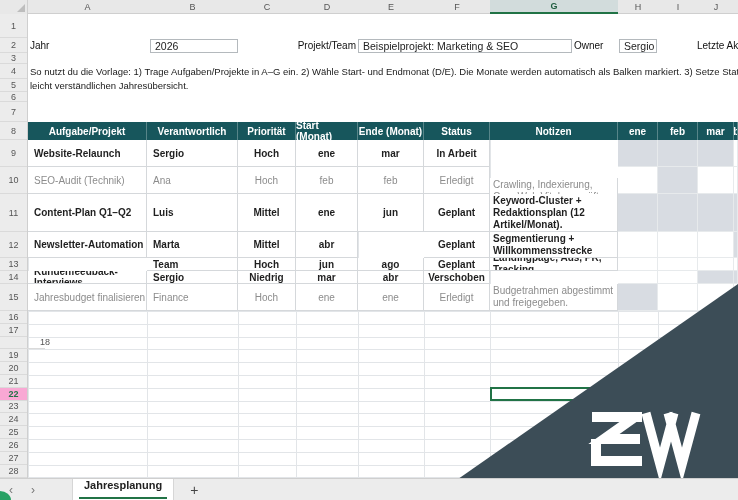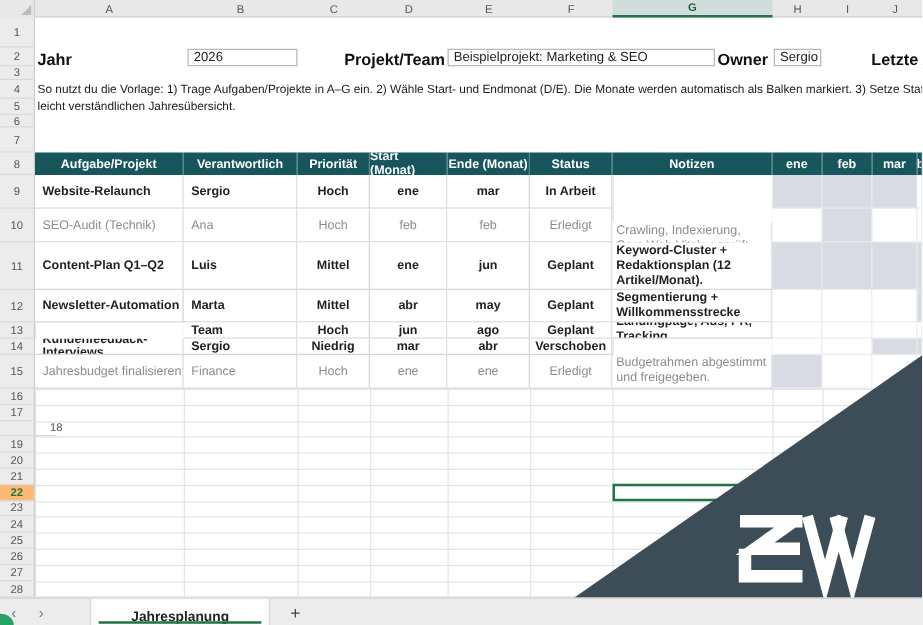--- a/index.html
+++ b/index.html
@@ -10,51 +10,51 @@
   }
   .abs{position:absolute;box-sizing:border-box;}
   
   #colstrip{left:0;top:0;width:738px;height:14px;background:#e8e8e8;border-bottom:1px solid #cfcfcf;}
   #selectall{left:0;top:0;width:28px;height:14px;background:#e8e8e8;border-right:1px solid #cfcfcf;}
   #selectall:after{content:"";position:absolute;right:2px;bottom:2px;border-left:8px solid transparent;border-bottom:8px solid #bdbdbd;}
   .collabel{top:0;height:14px;font-size:9px;color:#555;display:flex;align-items:center;justify-content:center;}
   .collabel.sel{background:#d2dcdc;color:#1f5c3f;border-bottom:2px solid #217346;font-weight:700;}
   #rowgutter{left:0;top:14px;width:28px;height:464px;background:#ececec;border-right:1px solid #cfcfcf;}
   .rownum{left:0;width:27px;font-size:9px;color:#555;display:flex;align-items:center;justify-content:center;border-bottom:1px solid #dadada;}
-  .rownum.sel{color:#217346;font-weight:700;background:#fdba74;}
+  .rownum.sel{color:#217346;font-weight:700;background:#f9a8d4;}
   
   .vline{width:1px;background:#e2e5e8;}
   .hline{height:1px;background:#e2e5e8;}
   
   .banner{left:28px;width:710px;color:#fff;font-weight:700;display:flex;align-items:center;}
   #titlebanner{top:14px;height:24px;font-size:15px;}
   #titlebanner .t{position:absolute;left:292px;right:0;text-align:center;}
   #sectionbanner{top:102px;height:20px;font-size:11.5px;padding-left:5px;}
   
-  .blabel{font-weight:700;color:#111;font-size:13px;white-space:nowrap;}
+  .blabel{font-weight:400;color:#111;font-size:10px;white-space:nowrap;}
   .inputcell{background:#fff;border:1px solid #b4b9bd;font-size:10.5px;color:#222;display:flex;align-items:center;padding:0 4px;overflow:hidden;white-space:nowrap;}
   .instr{font-size:9.5px;color:#1a1a1a;white-space:nowrap;}
   
   .th{top:122px;height:18px;color:#fff;font-weight:700;font-size:10px;display:flex;align-items:center;justify-content:center;border-right:1px solid rgba(255,255,255,.28);overflow:hidden;}
   .cell{display:flex;align-items:center;font-size:10px;color:#1f1f1f;border-right:1px solid #d5d8db;border-bottom:1px solid #d5d8db;overflow:hidden;background:#fff;}
   .cell.c{justify-content:center;}
   .cell.l{padding-left:6px;}
   .cell.notes{padding:1px 3px;align-items:center;line-height:12px;white-space:normal;}
   .cell.bold{font-weight:700;}
   .row-muted .cell{color:#8c8c8c;font-weight:400;}
   .mcell{border-right:1px solid #e7eaec;border-bottom:1px solid #e7eaec;background:#fff;}
   .mcell.fill{background:#d8dce2;}
   
   #selbox{border:2px solid #217346;background:transparent;}
   
   #wm{pointer-events:none;}
   
   #tabbar{left:0;top:478px;width:738px;height:22px;background:#ececec;border-top:1px solid #cfcfcf;display:flex;align-items:center;font-size:11px;color:#444;}
   .navarrow{width:22px;text-align:center;color:#777;font-size:12px;cursor:default;}
-  #activetab{margin-left:28px;background:#fff;height:21px;padding:0 32px;display:flex;align-items:flex-end;font-weight:700;color:#222;border-right:1px solid #d6d6d6;border-left:1px solid #d6d6d6;position:relative;}
+  #activetab{margin-left:28px;background:#fff;height:21px;padding:0 11px;display:flex;align-items:flex-start;font-weight:700;color:#222;border-right:1px solid #d6d6d6;border-left:1px solid #d6d6d6;position:relative;}
   #activetab:after{content:"";position:absolute;left:6px;right:6px;bottom:1px;height:2px;background:#217346;}
   #addtab{width:40px;text-align:center;font-size:14px;color:#444;}
   #cornerbrand{left:0;top:491px;width:11px;height:9px;background:#27a164;border-top-right-radius:100%;}
 </style>
 </head>
 <body>
 
 <div id="sheet">
 
   <div id="gridlayer" class="abs" style="left:0;top:0;width:738px;height:500px;">
@@ -199,21 +199,20 @@
         <div class="mcell fill abs" style="left: 618px; top: 0px; width: 40px; height: 38px;"></div>
         <div class="mcell fill abs" style="left: 658px; top: 0px; width: 40px; height: 38px;"></div>
         <div class="mcell fill abs" style="left: 698px; top: 0px; width: 36px; height: 38px;"></div>
         <div class="mcell fill abs" style="left: 734px; top: 0px; width: 4px; height: 38px;"></div>
       </div>
       <div class="abs" style="left: 0px; top: 232px; width: 738px; height: 26px;">
         <div class="cell l abs bold" style="left: 147px; top: 0px; width: 91px; height: 26px;">Marta</div>
         <div class="cell l abs bold" style="left: 28px; top: 0px; width: 119px; height: 26px;">Newsletter-Automation</div>
         <div class="cell c abs bold" style="left: 238px; top: 0px; width: 58px; height: 26px;">Mittel</div>
         <div class="cell c abs bold" style="left: 296px; top: 0px; width: 62px; height: 26px;">abr</div>
-        <div class="cell c abs bold" style="left: 358px; top: 0px; width: 66px; height: 26px;">may</div>
         <div class="cell c abs bold" style="left: 424px; top: 0px; width: 66px; height: 26px;">Geplant</div>
         <div class="cell notes abs bold" style="left: 490px; top: 0px; width: 128px; height: 26px;">Segmentierung + Willkommensstrecke</div>
         <div class="mcell abs" style="left: 618px; top: 0px; width: 40px; height: 26px;"></div>
         <div class="mcell abs" style="left: 658px; top: 0px; width: 40px; height: 26px;"></div>
         <div class="mcell abs" style="left: 698px; top: 0px; width: 36px; height: 26px;"></div>
         <div class="mcell fill abs" style="left: 734px; top: 0px; width: 4px; height: 26px;"></div>
       </div>
       <div class="abs" style="left: 0px; top: 258px; width: 738px; height: 13px;">
         <div class="cell l abs bold" style="left: 28px; top: 14px; width: 121px; height: 13px;">Produkt-Launch</div>
         <div class="cell l abs bold" style="left: 147px; top: 0px; width: 91px; height: 13px;">Team</div>

